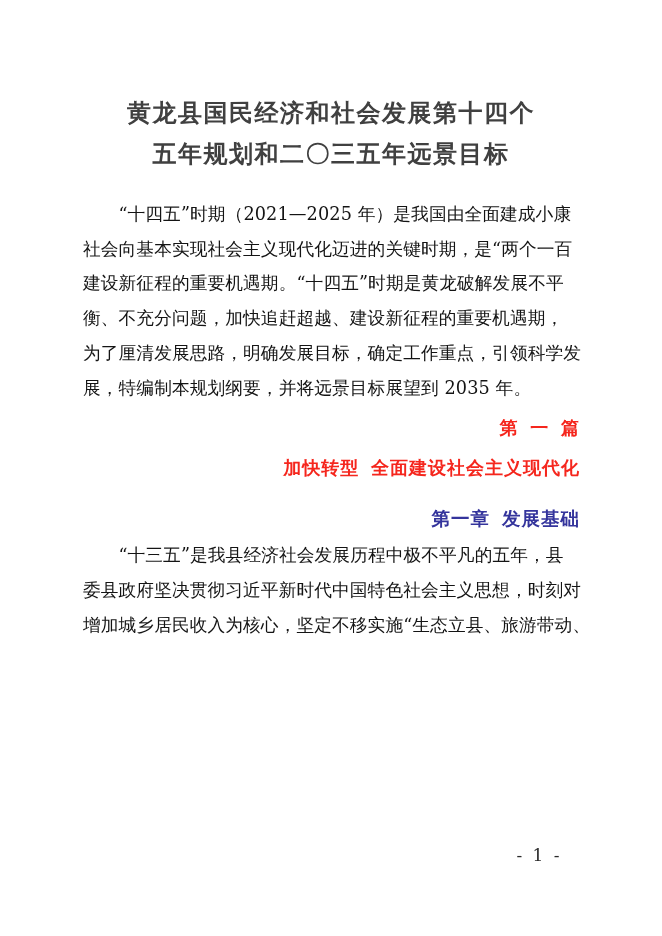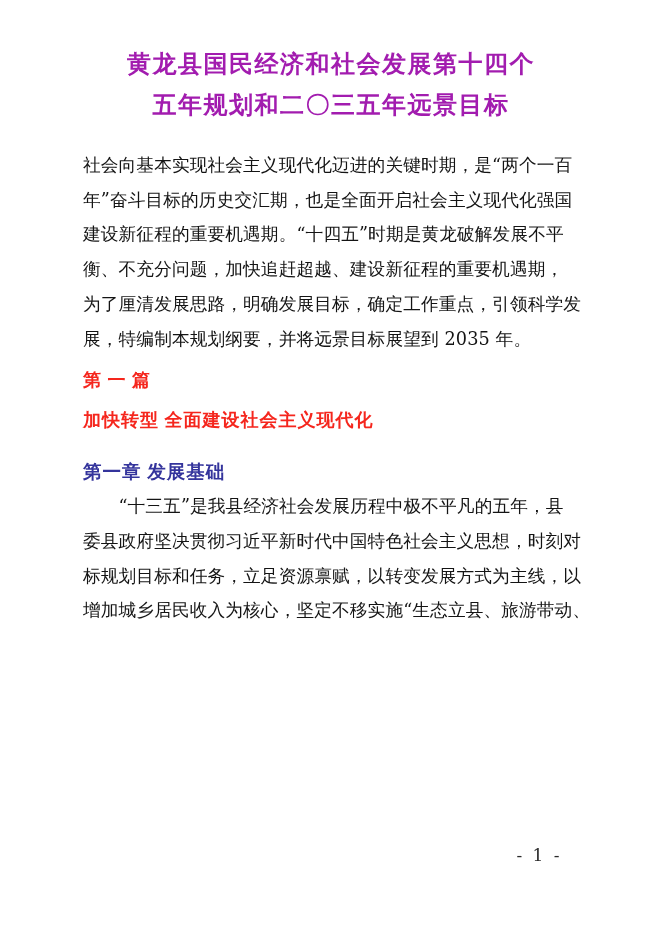--- a/index.html
+++ b/index.html
@@ -6,44 +6,44 @@
   .page{
     position:relative;
     width:662px;height:936px;
     background:#ffffff;
     overflow:hidden;
     font-family:"DejaVu Serif","Liberation Serif",serif;
     color:#141414;
   }
   .doc-title{
     margin:0;
-    padding-top:44px;
+    padding-top:93px;
     text-align:center;
     font-family:"DejaVu Sans","Liberation Sans",sans-serif;
     font-weight:700;
     font-size:24px;
     line-height:41px;
     letter-spacing:1.5px;
-    color:#a21caf;
+    color:#404040;
   }
   .doc-body{
     margin:22px 82px 0 83px;
   }
   .para{
     font-size:17.7px;
     line-height:34.7px;
     letter-spacing:0.1px;
     color:#141414;
   }
   .para .line{white-space:nowrap;}
   .para .line-first{text-indent:35.4px;}
   .h-red,.h-blue{
-    font-family:Liberation Serif, serif;
+    font-family:Liberation Mono, monospace;
     font-weight:700;
-    text-align:left;
+    text-align:right;
     line-height:34.7px;
     font-size:18px;
     letter-spacing:1px;
   }
   .h-red{color:var(--heading-red,#f5261d);}
   .h-blue{color:var(--heading-blue,#34349c);font-size:18.5px;}
   
   .doc-body > :nth-child(2){margin-top:7px;}   
   .doc-body > :nth-child(3){margin-top:5px;}   
   .doc-body > :nth-child(4){margin-top:17px;}  
@@ -60,33 +60,32 @@
 </head>
 <body>
 
 <div class="page">
   <h1 class="doc-title">
       <div>黄龙县国民经济和社会发展第十四个</div>
       <div>五年规划和二〇三五年远景目标</div>
     </h1>
   <main class="doc-body">
       <div class="para">
+        <div class="line line-first">“十四五”时期（2021—2025 年）是我国由全面建成小康</div>
         <div class="line">社会向基本实现社会主义现代化迈进的关键时期，是“两个一百</div>
-        <div class="line">年”奋斗目标的历史交汇期，也是全面开启社会主义现代化强国</div>
         <div class="line">建设新征程的重要机遇期。“十四五”时期是黄龙破解发展不平</div>
         <div class="line">衡、不充分问题，加快追赶超越、建设新征程的重要机遇期，</div>
         <div class="line">为了厘清发展思路，明确发展目标，确定工作重点，引领科学发</div>
         <div class="line">展，特编制本规划纲要，并将远景目标展望到 2035 年。</div>
       </div>
       <div class="h-red">第 一 篇</div>
       <div class="h-red">加快转型 全面建设社会主义现代化</div>
       <div class="h-blue">第一章 发展基础</div>
       <div class="para">
         <div class="line line-first">“十三五”是我县经济社会发展历程中极不平凡的五年，县</div>
         <div class="line">委县政府坚决贯彻习近平新时代中国特色社会主义思想，时刻对</div>
-        <div class="line">标规划目标和任务，立足资源禀赋，以转变发展方式为主线，以</div>
         <div class="line">增加城乡居民收入为核心，坚定不移实施“生态立县、旅游带动、</div>
       </div>
     </main>
   <footer class="page-footer">
     <span>- 1 -</span>
   </footer>
 </div>
 
 </body></html>

